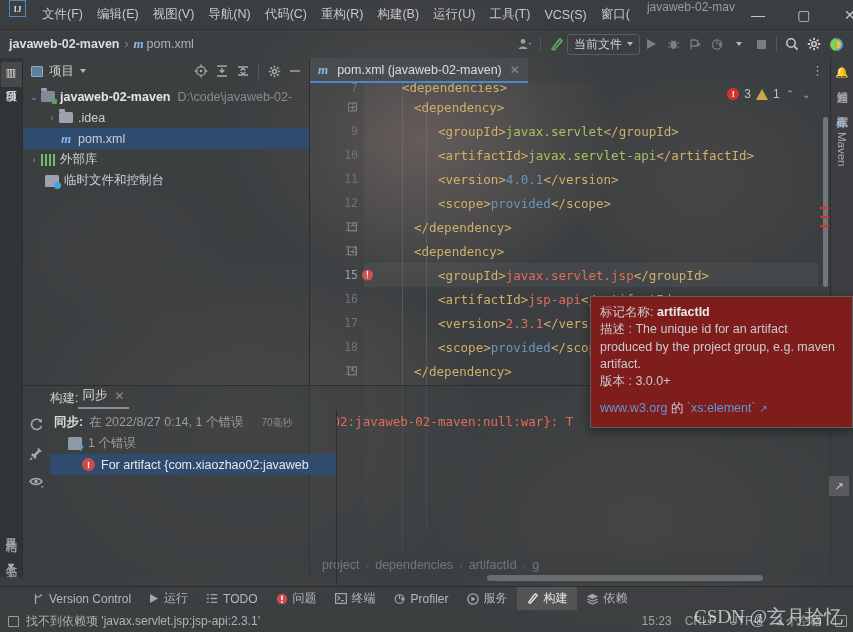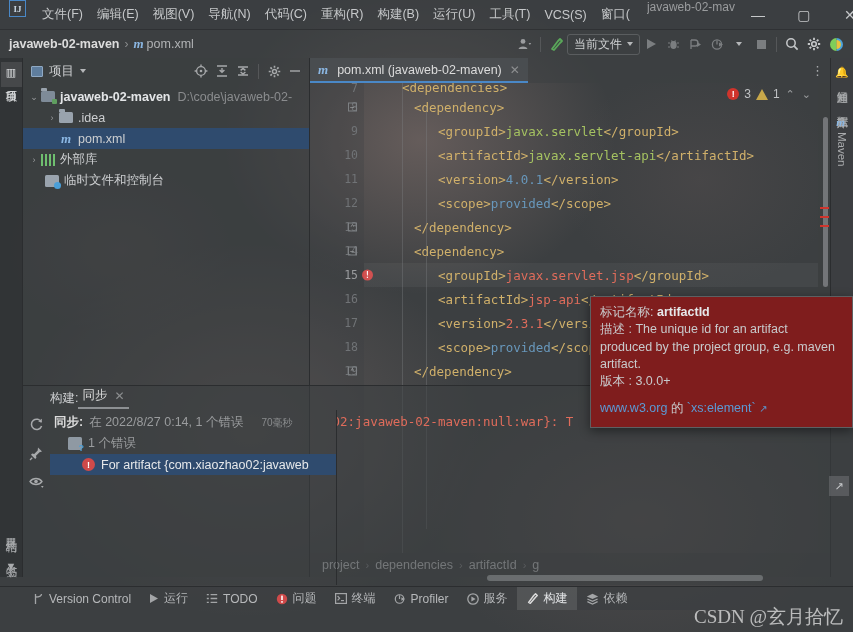--- a/index.html
+++ b/index.html
@@ -832,20 +832,33 @@
         <svg width="13" height="12" viewBox="0 0 13 12">
             <path d="M6.5 0.8 L12.2 3.4 L6.5 6 L0.8 3.4 Z" fill="#a3a5a7"></path>
             <path d="M1.4 6 L6.5 8.4 L11.6 6" stroke="#a3a5a7" stroke-width="1.2" fill="none"></path>
             <path d="M1.4 8.6 L6.5 11 L11.6 8.6" stroke="#a3a5a7" stroke-width="1.2" fill="none"></path>
           </svg>
       </span>
       <span>依赖</span>
     </div>
   </div>
 
+  <div class="statusbar" style="position:absolute;left:0;right:0;bottom:0;">
+    <div class="status-left">
+      <span class="sq-ico"></span>
+      <span>找不到依赖项 'javax.servlet.jsp:jsp-api:2.3.1'</span>
+    </div>
+    <div class="status-right">
+      <span>15:23</span>
+      <span>CRLF</span>
+      <span>UTF-8</span>
+      <span>2 个空格</span>
+      <span class="lock-ico"></span>
+    </div>
+  </div>
 
   <div class="tooltip">
     <div>
       <span>标记名称:</span>
       <b>artifactId</b>
     </div>
     <div>
       <span>描述 :</span>
       <span>The unique id for an artifact</span>
     </div>

